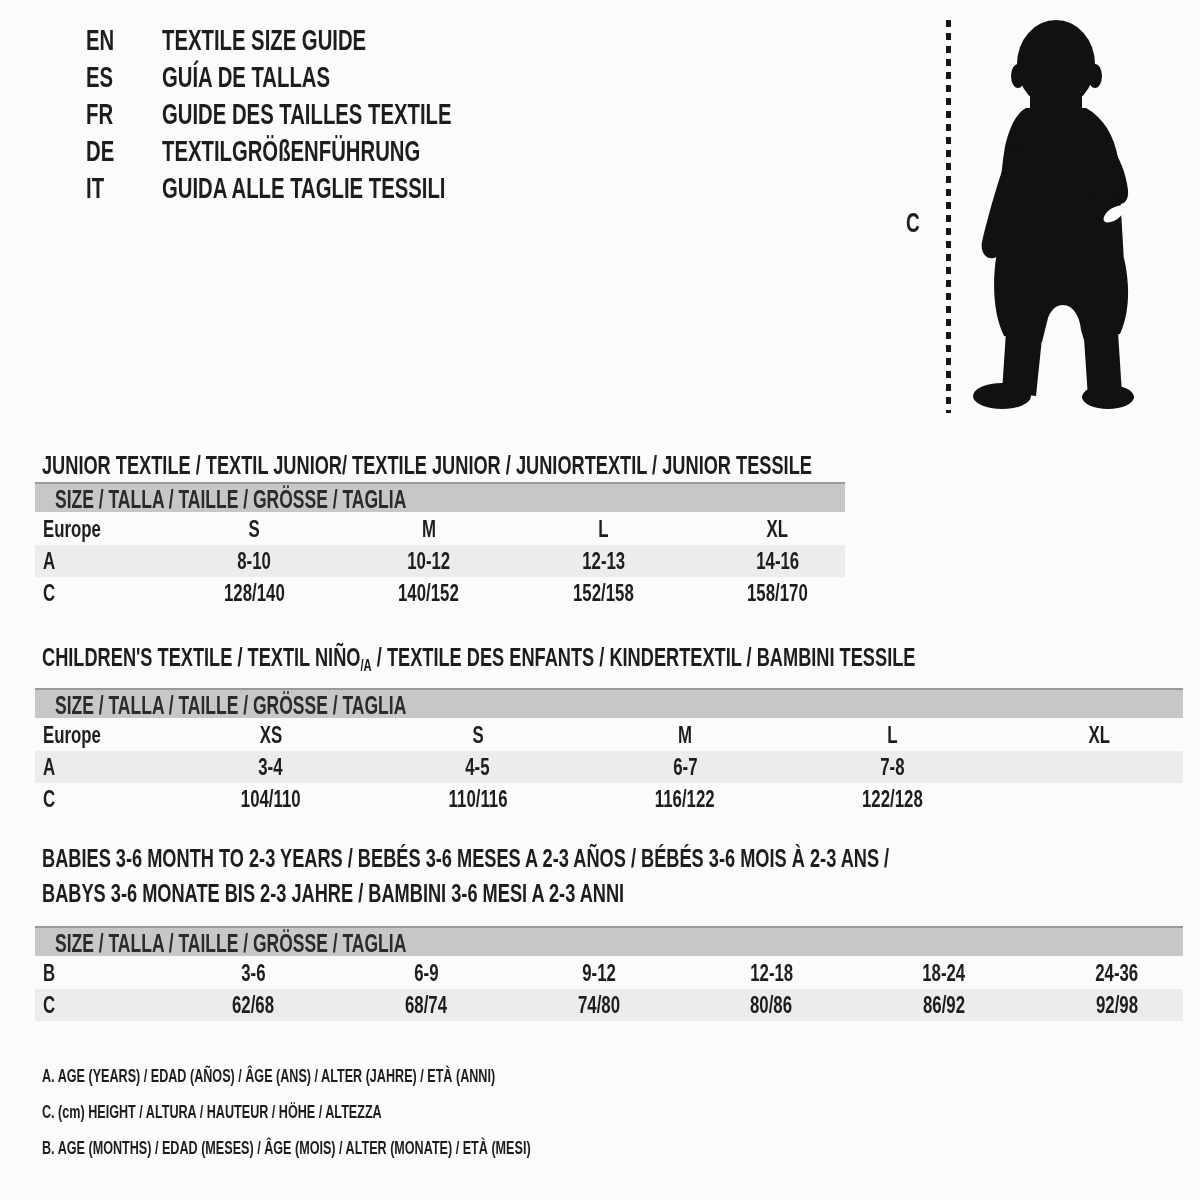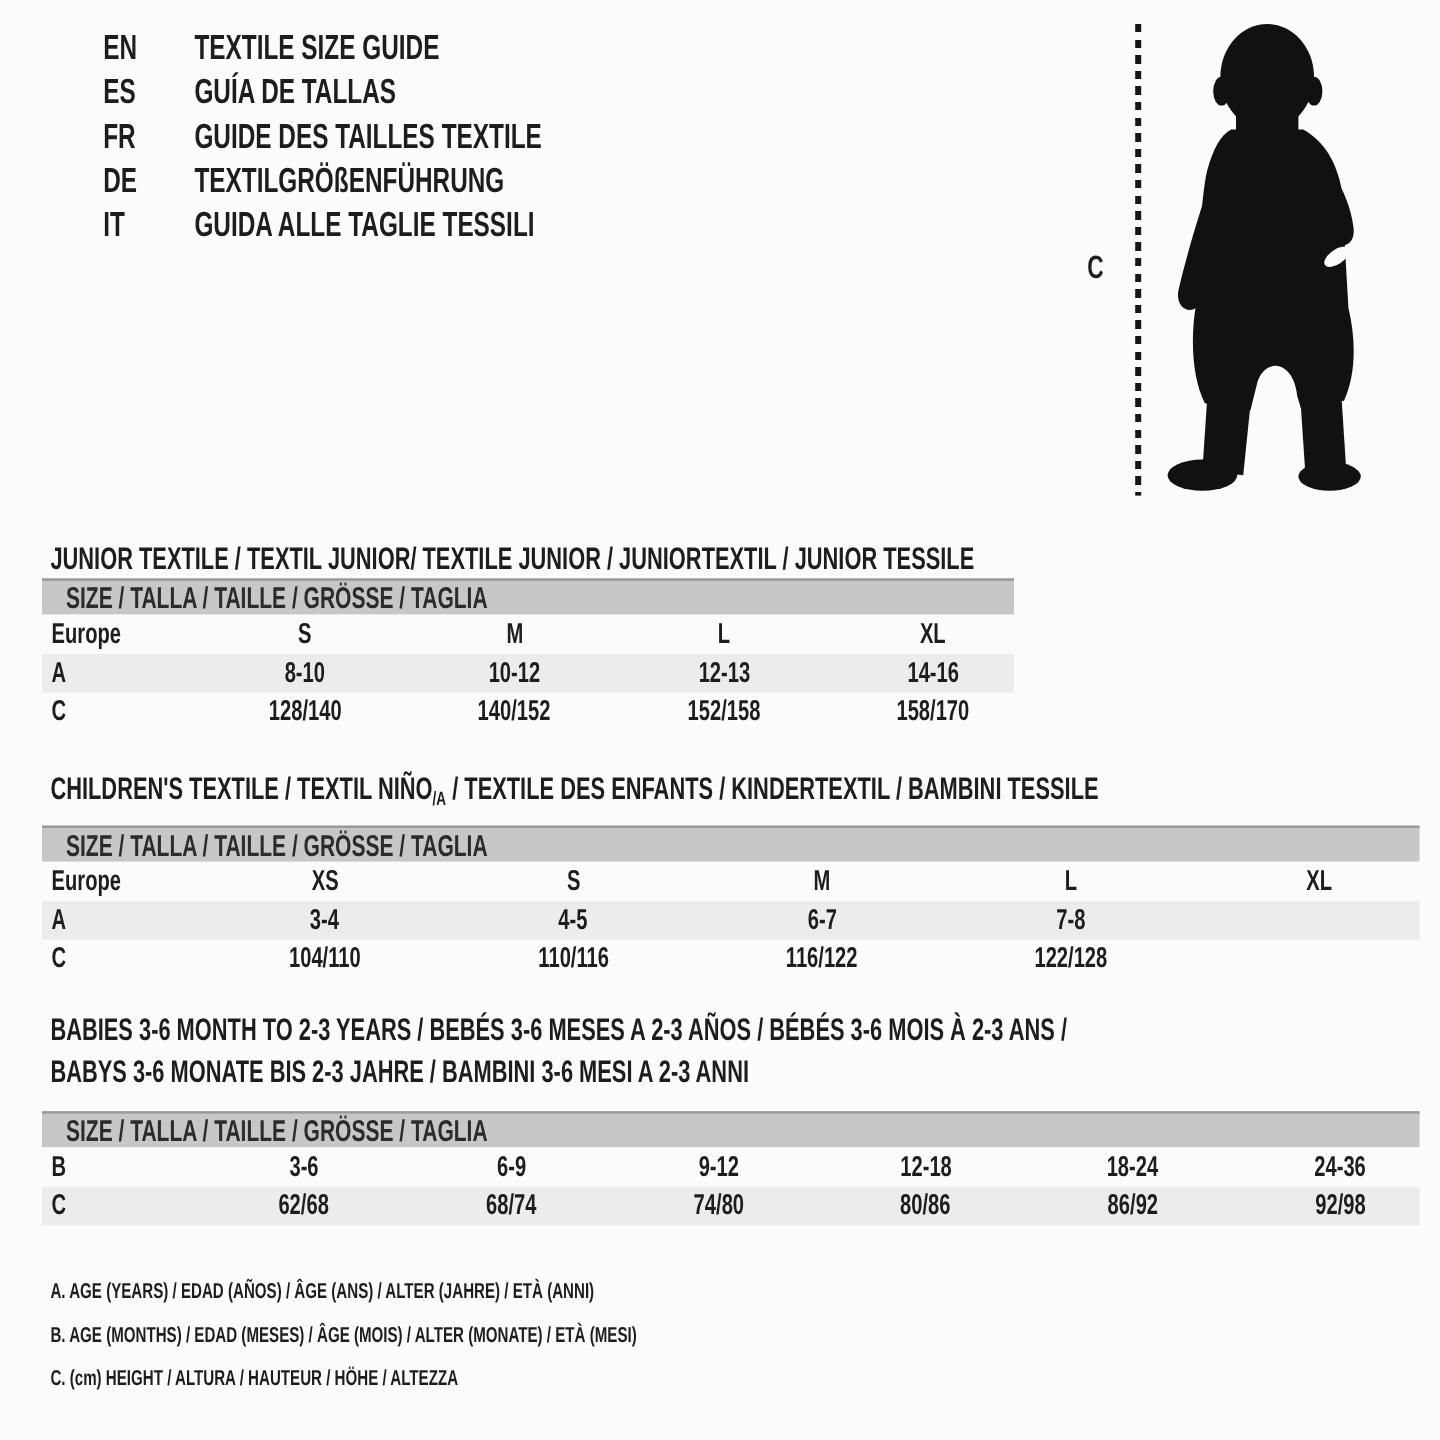--- a/index.html
+++ b/index.html
@@ -201,15 +201,15 @@
     <div class="cell"><span class="sxc">68/74</span></div>
     <div class="cell"><span class="sxc">74/80</span></div>
     <div class="cell"><span class="sxc">80/86</span></div>
     <div class="cell"><span class="sxc">86/92</span></div>
     <div class="cell"><span class="sxc">92/98</span></div>
   </div>
 </div>
 
 <div class="legend">
   <div class="legend-line"><span class="sx">A. AGE (YEARS) / EDAD (AÑOS) / ÂGE (ANS) / ALTER (JAHRE) / ETÀ (ANNI)</span></div>
+  <div class="legend-line"><span class="sx">C. (cm) HEIGHT / ALTURA / HAUTEUR / HÖHE / ALTEZZA</span></div>
   <div class="legend-line"><span class="sx">B. AGE (MONTHS) / EDAD (MESES) / ÂGE (MOIS) / ALTER (MONATE) / ETÀ (MESI)</span></div>
-  <div class="legend-line"><span class="sx">C. (cm) HEIGHT / ALTURA / HAUTEUR / HÖHE / ALTEZZA</span></div>
 </div>
 
 </body></html>

